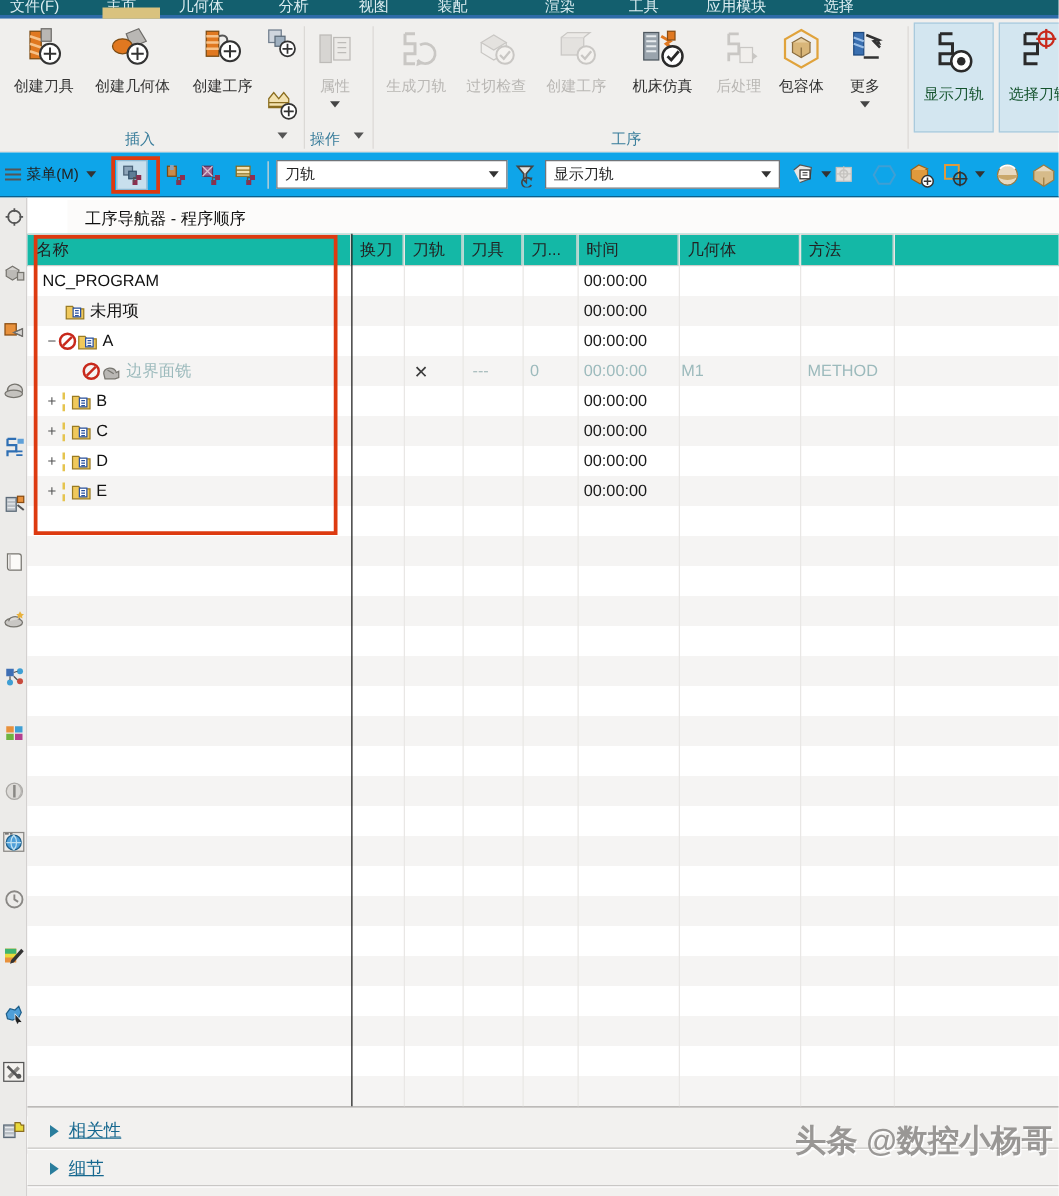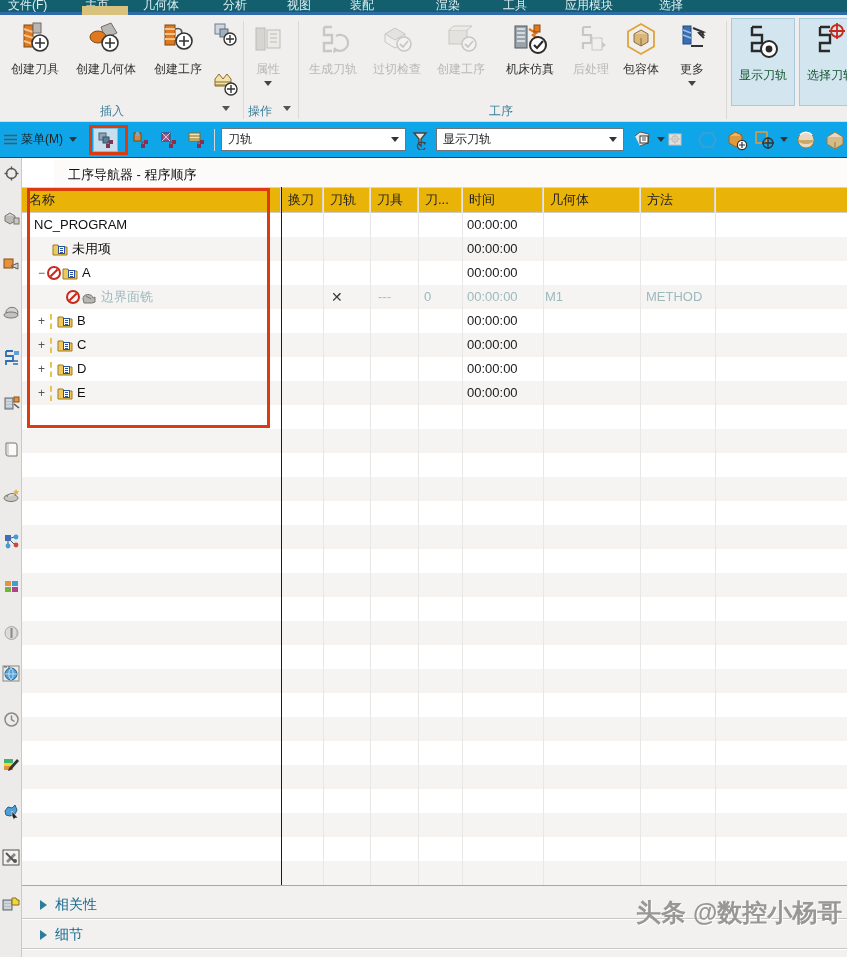--- a/index.html
+++ b/index.html
@@ -39,21 +39,21 @@
 
   
   .sidebar { position:absolute; left:0; top:158px; width:22px; height:799px; background:#ecebe9; border-right:1px solid #cbc9c7; }
   .s-ic { position:absolute; left:2px; width:18px; height:18px; display:flex; align-items:center; justify-content:center; }
 
   
   .panel { position:absolute; left:22px; top:158px; width:825px; height:799px; background:#fff; }
   .pan-title { position:absolute; left:0; top:2px; width:825px; height:27px; background:#fcfbfa;margin-left:32px; }
   .pan-title .t { position:absolute; left:14px; top:6px; font-size:13px; color:#111; }
   .float-ic { position:absolute; right:8px; top:7px; width:12px; height:12px; border:2px solid #444; }
-  .thead { position:absolute; left:0; top:29px; width:825px; height:26px; background:#eab308; border-top:1px solid #d7d5d3; border-bottom:1px solid #cfcdcb; display:flex; }
+  .thead { position:absolute; left:0; top:29px; width:825px; height:26px; background:#14b8a6; border-top:1px solid #d7d5d3; border-bottom:1px solid #cfcdcb; display:flex; }
   .th { font-size:13px; color:#222; line-height:24px; padding-left:7px; border-right:1px solid #d8d6d4; overflow:hidden; white-space:nowrap; }
   .grid { position:absolute; left:0; top:55px; width:825px; height:672px;
           background:repeating-linear-gradient(180deg,#ffffff 0px,#ffffff 24px,#f5f4f3 24px,#f5f4f3 48px); }
   .colline { position:absolute; top:29px; width:1px; height:698px; background:#e9e7e5; z-index:1; }
   .colline.dark { background:#1c1c1c; z-index:3; }
   .trow { position:absolute; left:0; width:825px; height:24px; display:flex; z-index:2; }
   .cell { font-size:13px; line-height:24px; white-space:nowrap; overflow:hidden; }
   .c-name { width:259px; display:flex; align-items:center; }
   .c-tc { width:42px; }
   .c-path { width:47px; padding-left:8px; color:#3a3a3a; font-size:14px; }
@@ -69,21 +69,21 @@
   .ydash { width:2px; height:15px; border-left:2px dashed #e5c44f; margin:0 5px 0 3px; }
   .treetext { margin-left:4px; color:#111; }
 
   
   .redbox { position:absolute; border:3px solid #dd3a10; z-index:8; }
 
   
   .bottom { position:absolute; left:22px; top:885px; width:825px; height:72px; background:#f2f1ef; border-top:1px solid #a9a7a5; }
   .sec { position:absolute; left:0; width:825px; height:27px; display:flex; align-items:center; border-bottom:1px solid #c9c7c5; box-shadow:0 1px 0 #ffffff; }
   .sec .tri { width:0; height:0; border-top:5px solid transparent; border-bottom:5px solid transparent; border-left:7px solid #2a7d9c; margin-left:18px; }
-  .sec .slb { font-size:14px; color:#16688f; margin-left:8px; }
+  .sec .slb { font-size:14px; color:#16688f; margin-left:8px;text-decoration:underline; }
   .watermark { position:absolute; left:636px; top:896px; width:212px; font-size:25px; font-weight:bold; color:#999795; z-index:9; letter-spacing:0px; text-shadow:1px 1px 0 #fdfdfd; white-space:nowrap; }
 </style>
 </head>
 <body>
 
 <div class="tabbar">
   <span class="tab" style="left:8px">文件(F)</span>
   <span class="tab" style="left:85px">主页</span>
   <span class="tab" style="left:143px">几何体</span>
   <span class="tab" style="left:223px">分析</span>

